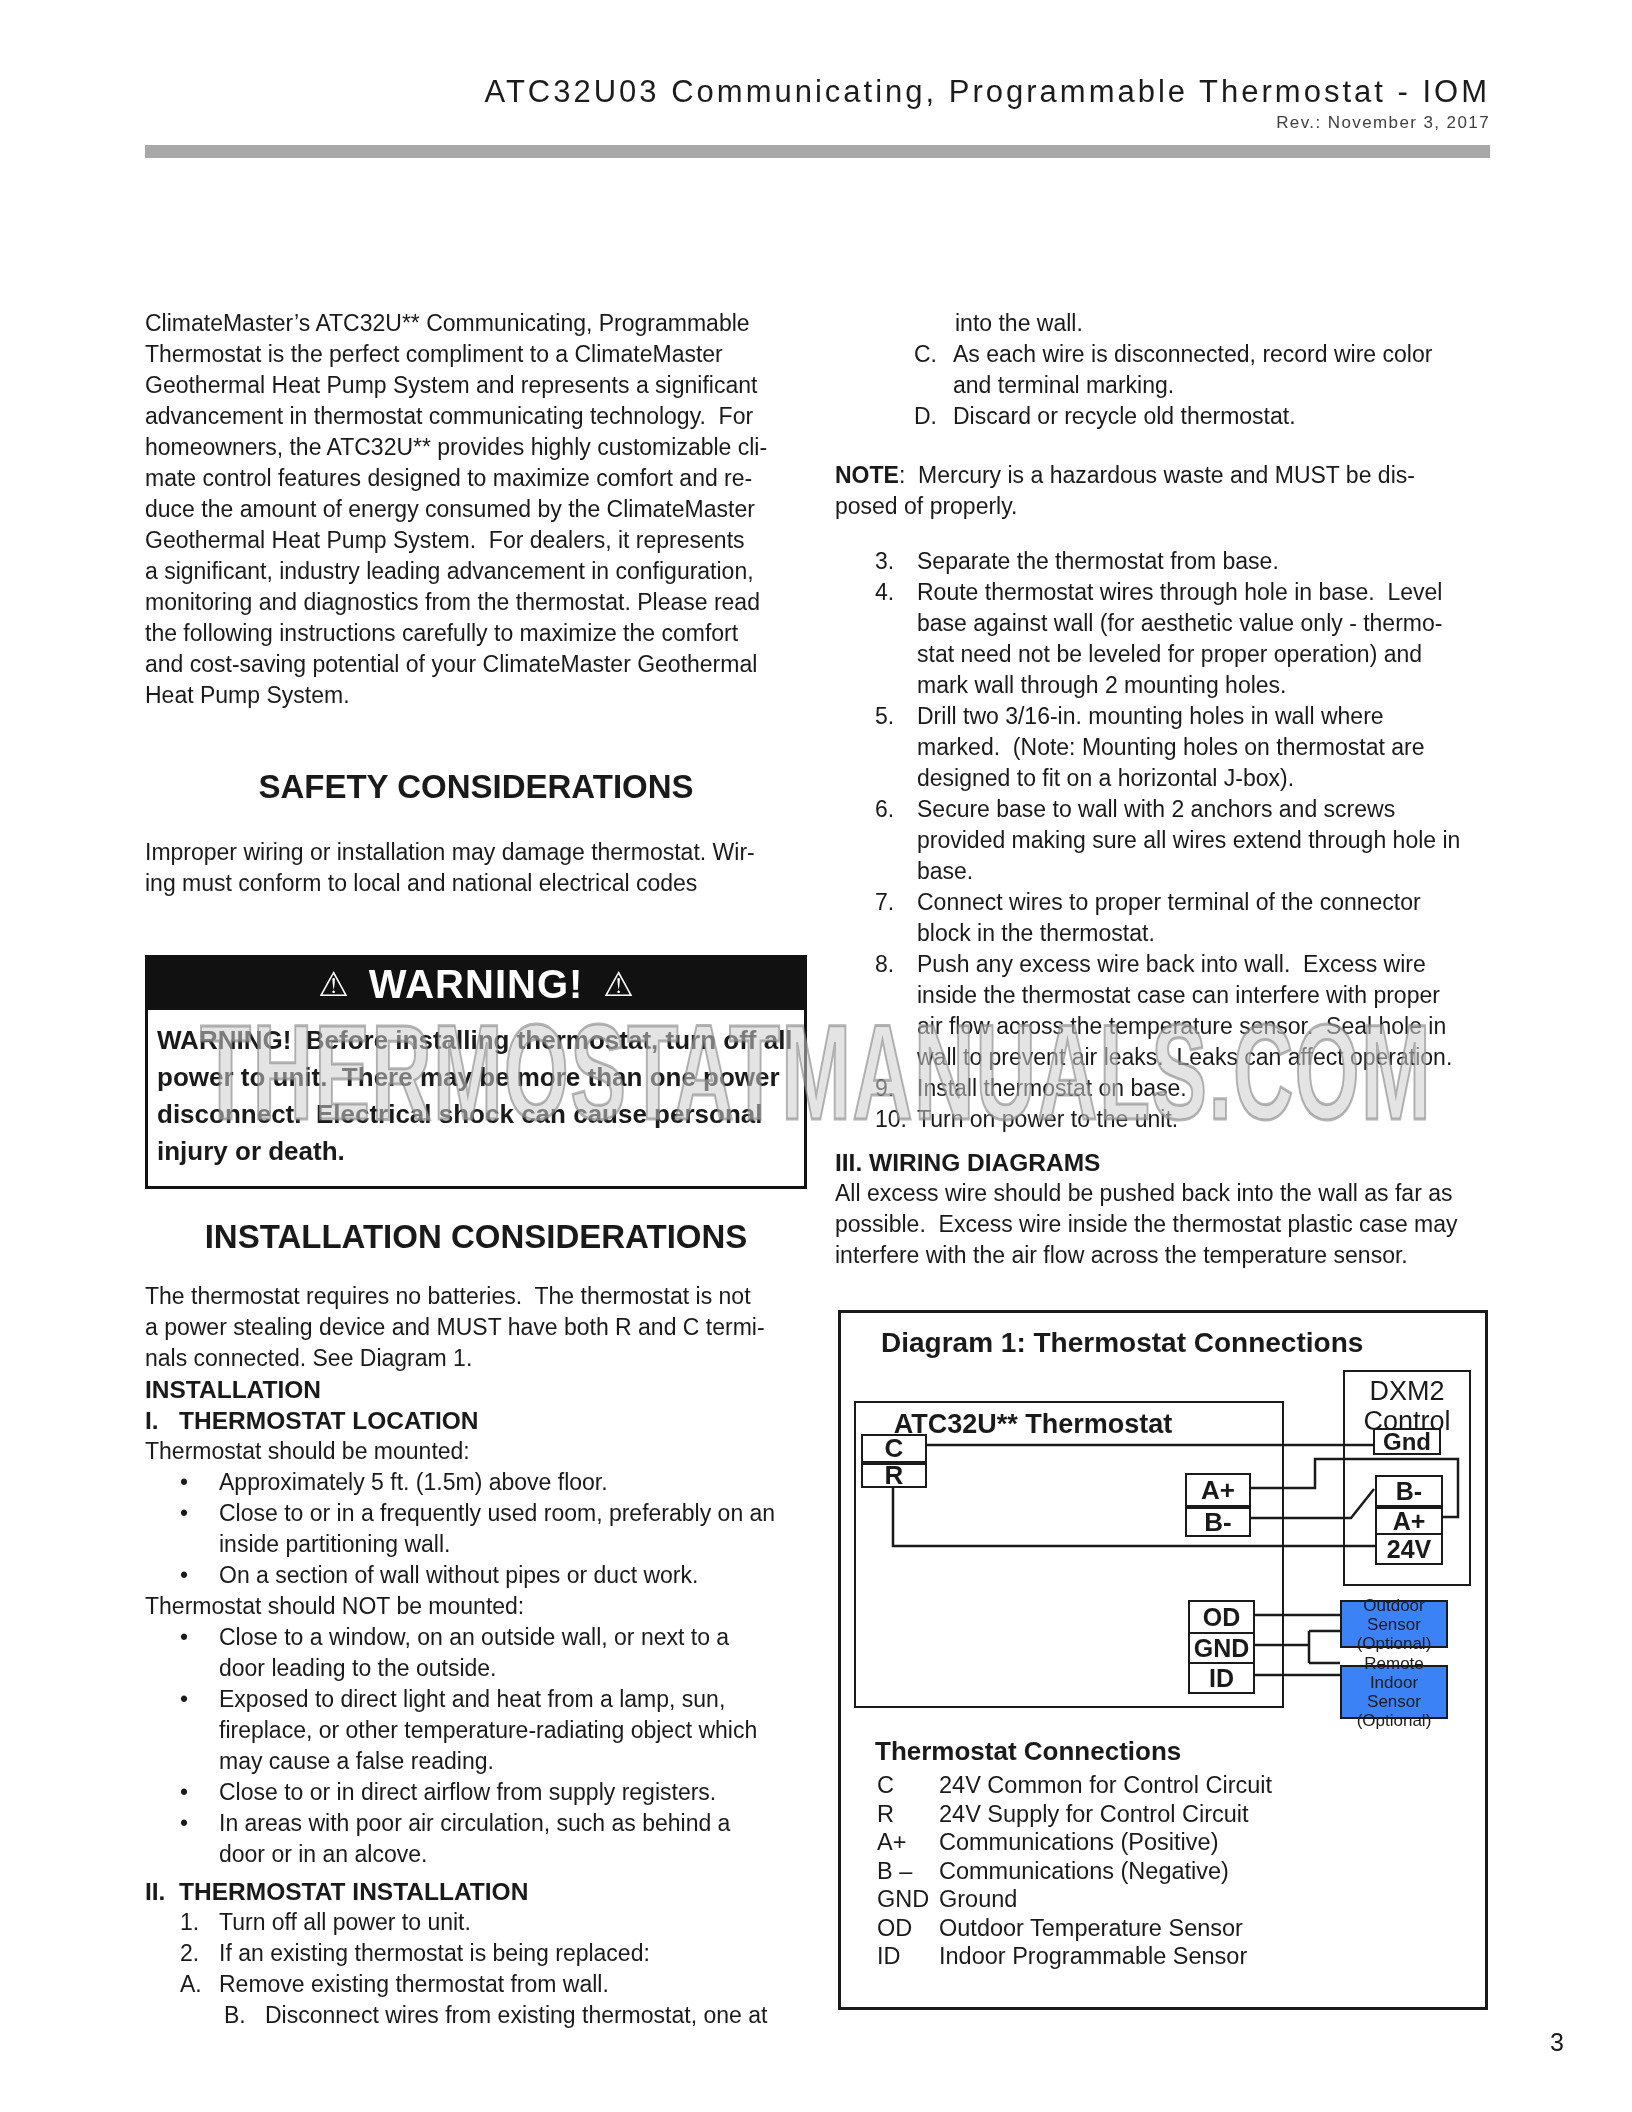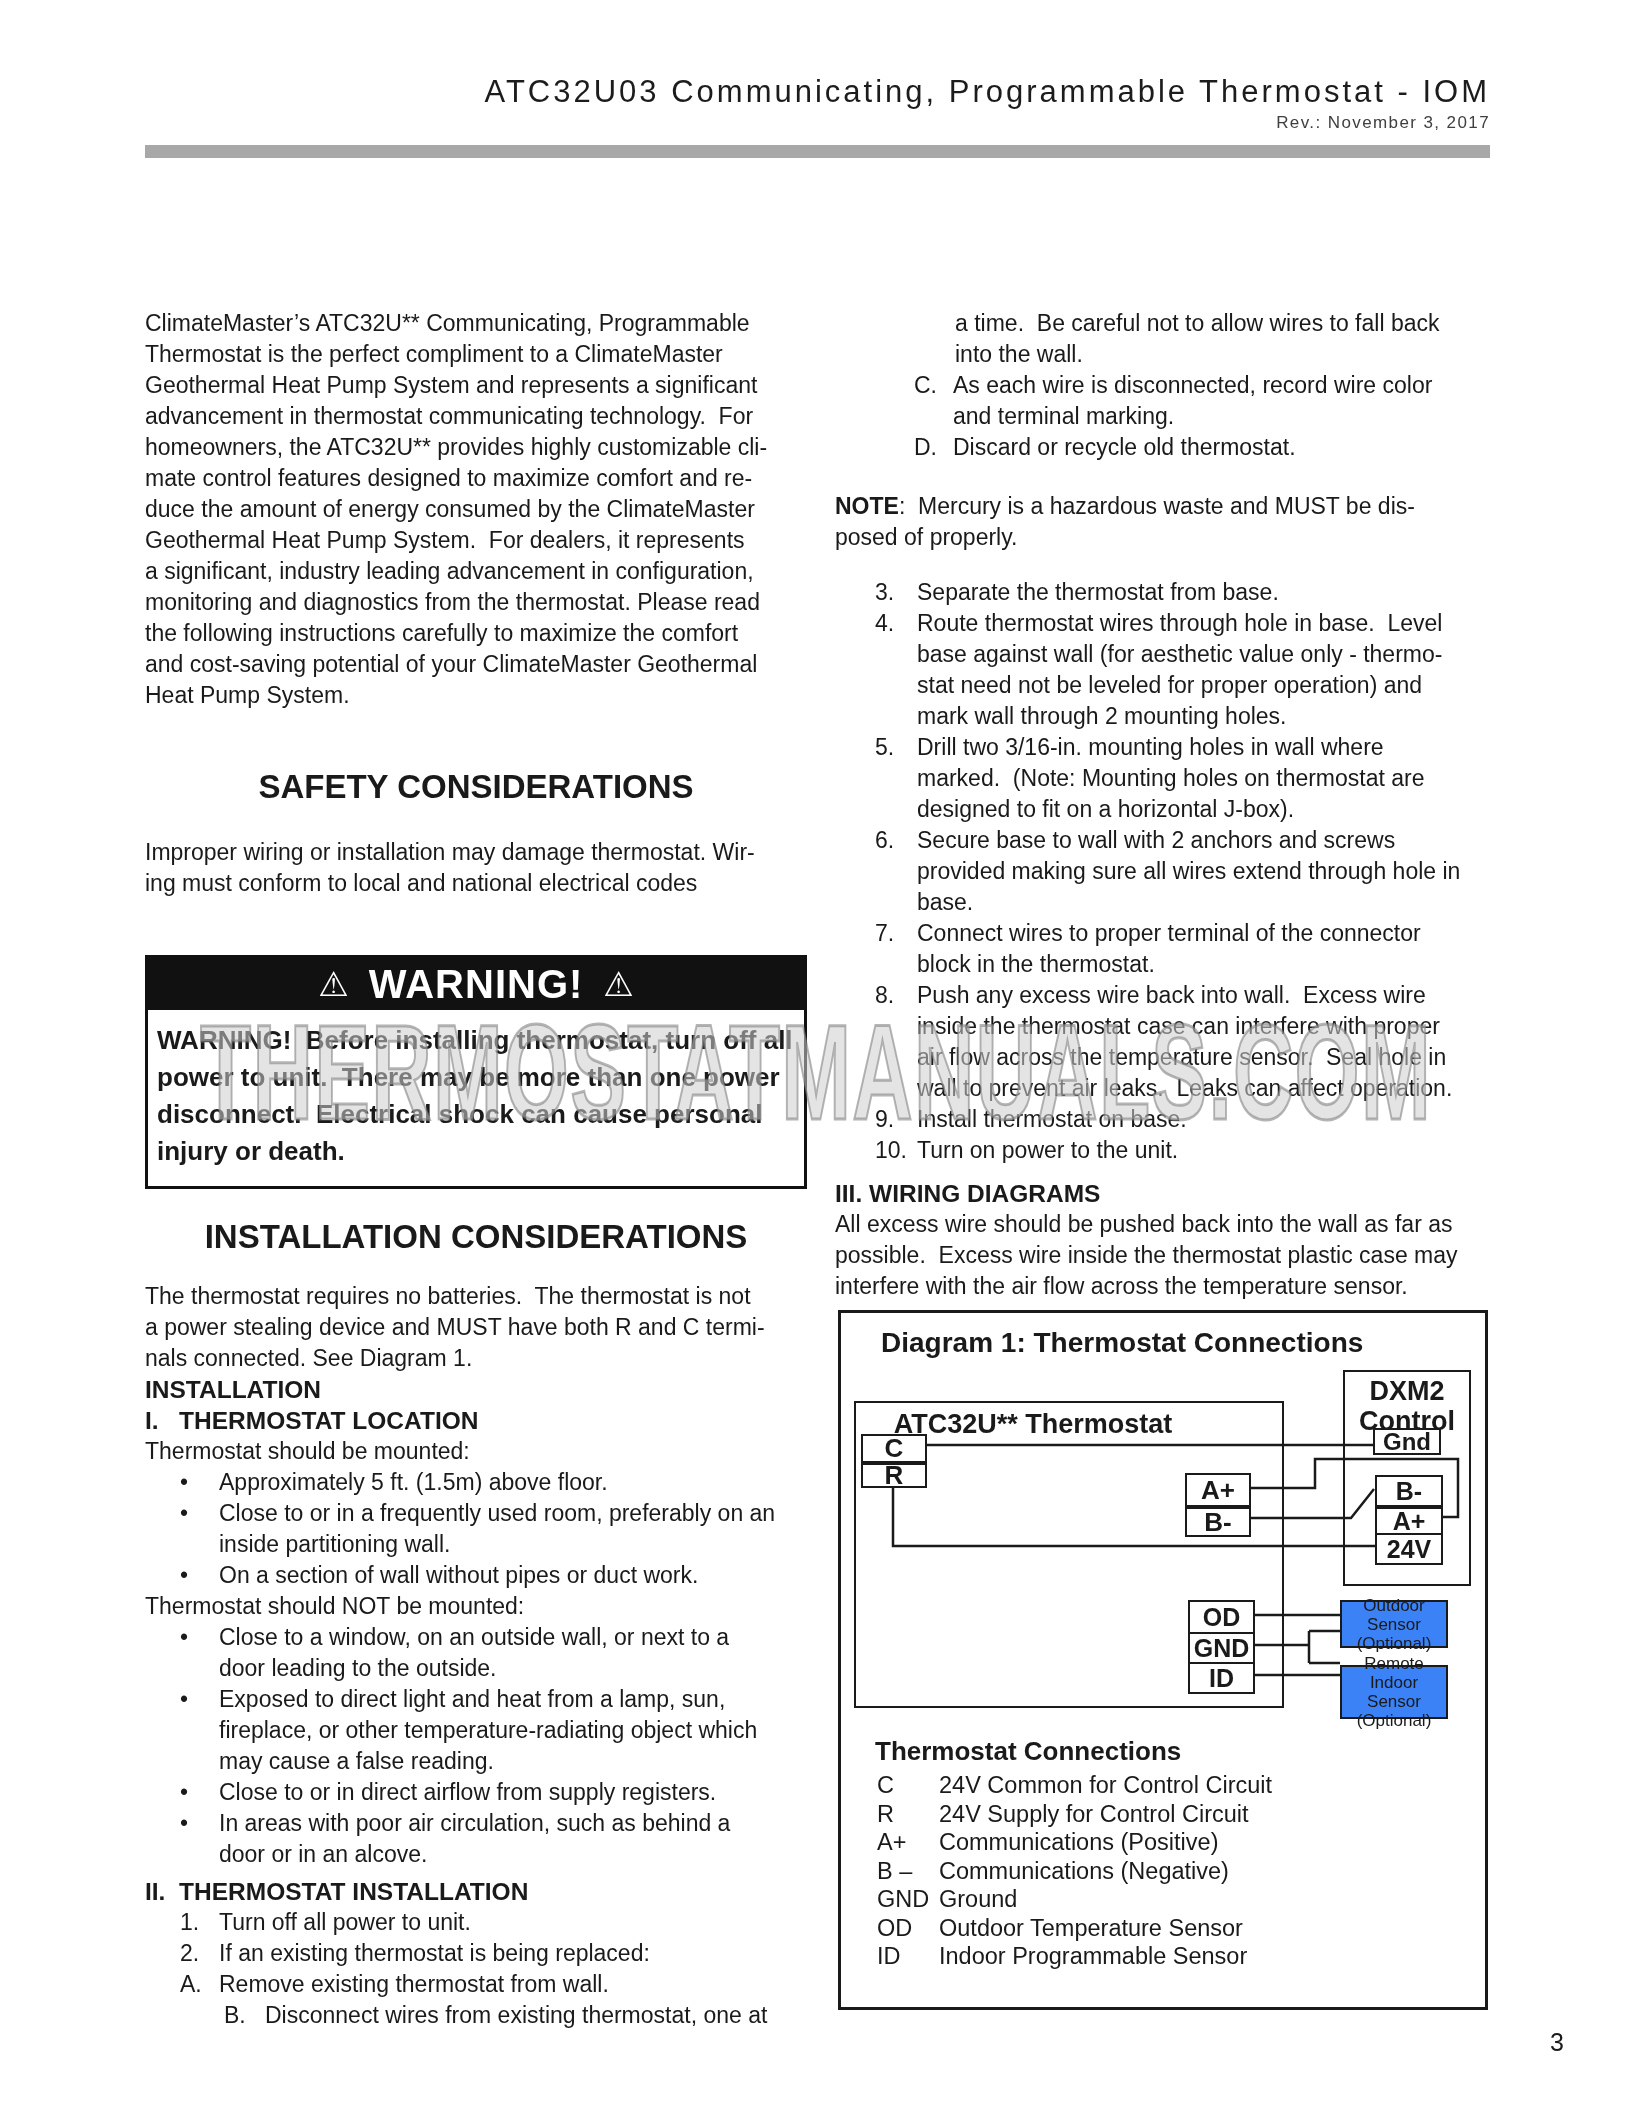--- a/index.html
+++ b/index.html
@@ -52,21 +52,21 @@
     -webkit-text-stroke:3px rgba(132,132,132,0.6);
   }
   
   .diagram { position:absolute; left:838px; top:1310px; width:650px; height:700px; border:3px solid #1a1a1a; background:#fff; }
   .d-title { position:absolute; left:23px; top:14px; font-size:28px; font-weight:bold; white-space:pre;margin-left:17px; }
   .wires { position:absolute; left:0; top:0; width:650px; height:700px; z-index:2; }
   .outline { position:absolute; border:2.5px solid #1a1a1a; z-index:1; background:transparent; }
   .tstat-box { left:13px; top:88px; width:430px; height:307px; }
   .dxm2-box  { left:502px; top:57px; width:128px; height:216px; }
   .tstat-label { position:absolute; left:32px; top:96px; width:320px; text-align:center; font-size:27px; font-weight:bold; z-index:3; white-space:pre; }
-  .dxm2-label  { position:absolute; left:502px; top:63px; width:128px; text-align:center; font-size:27px; font-weight:bold; line-height:30px; z-index:3; }
+  .dxm2-label  { position:absolute; left:502px; top:63px; width:128px; text-align:center; font-size:27px; font-weight:normal; line-height:30px; z-index:3; }
   .stack { position:absolute; border:2.5px solid #1a1a1a; background:#fff; z-index:3; }
   .cell { display:flex; align-items:center; justify-content:center; font-weight:bold; font-size:25px; background:#fff; }
   .cell + .cell { border-top:2.5px solid #1a1a1a; }
   .cell.thick { border-top:4px solid #1a1a1a; }
   .cr-stack { left:20px; top:121px; width:66px; }
   .cr-stack .cell { height:25px; font-size:26px; }
   .ab-stack { left:344px; top:160px; width:66px; }
   .ab-stack .cell { height:30px; font-size:26px; }
   .io-stack { left:347px; top:287px; width:67px; }
   .io-stack .cell { height:30px; }
@@ -217,21 +217,20 @@
           <span class="marker">B.</span>
           <div class="li-body">
             <div>Disconnect wires from existing thermostat, one at</div>
           </div>
         </div>
       </div>
   </section>
 
   <section class="col col-right">
     <div class="lines cont">
-        <div>a time.  Be careful not to allow wires to fall back</div>
         <div>into the wall.</div>
       </div>
     <div class="steps-cd">
         <div class="li">
           <span class="marker">C.</span>
           <div class="li-body">
             <div>As each wire is disconnected, record wire color</div>
             <div>and terminal marking.</div>
           </div>
         </div>

